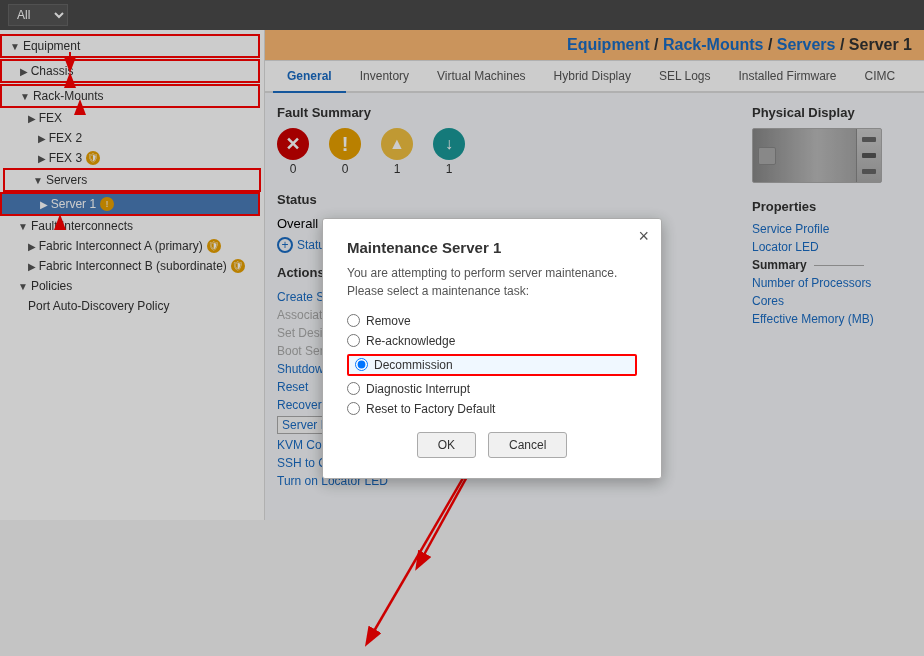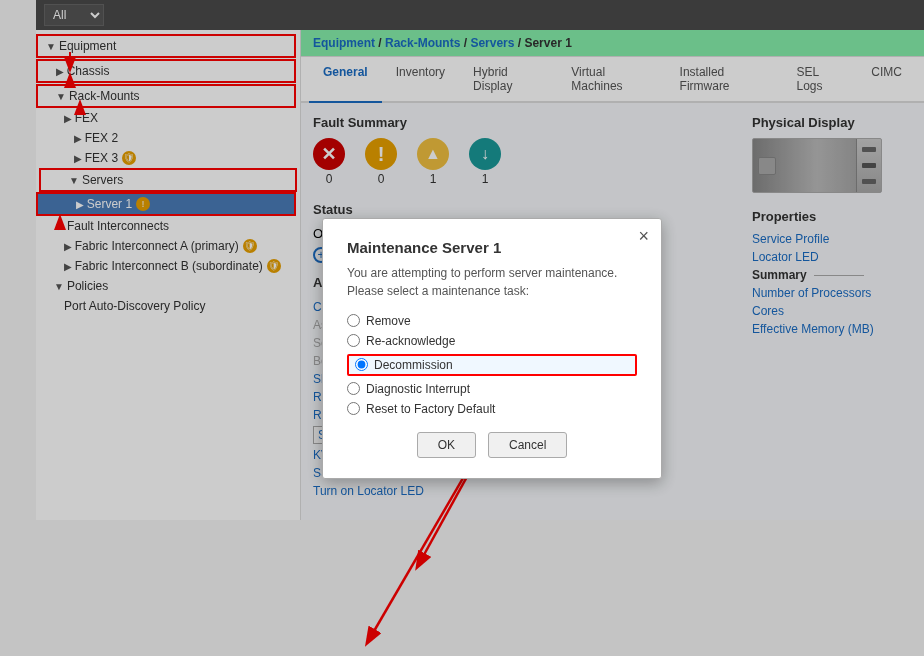--- a/index.html
+++ b/index.html
@@ -1,39 +1,39 @@
 <!DOCTYPE html>
 <html><head>
   <meta charset="utf-8">
   <style>
     * { box-sizing: border-box; margin: 0; padding: 0; }
     body { font-family: Arial, sans-serif; font-size: 12px; background: #f5f5f5; overflow: hidden; width: 924px; height: 656px; }
 
     
-    .app-container { display: flex; flex-direction: column; height: 520px; padding-left: 36px; }
+    .app-container { display: flex; flex-direction: column; height: 520px; }
     .top-bar { background: #4a4a4a; height: 30px; display: flex; align-items: center; padding: 0 8px; }
     .top-bar select { background: #555; color: #fff; border: 1px solid #666; padding: 2px 20px 2px 4px; font-size: 12px; }
     .main-layout { display: flex; flex: 1; overflow: hidden; }
 
     
     .sidebar { width: 265px; background: #fff; border-right: 1px solid #ddd; overflow-y: auto; padding: 4px 0; }
     .sidebar-item { display: flex; align-items: center; padding: 3px 0 3px 0; cursor: pointer; color: #333; font-size: 12px; white-space: nowrap; }
     .sidebar-item.selected { background: #4a7cb8; color: #fff; }
     .sidebar-item.selected * { color: #fff !important; }
     .indent-1 { padding-left: 8px; }
     .indent-2 { padding-left: 18px; }
     .indent-3 { padding-left: 28px; }
     .indent-4 { padding-left: 38px; }
     .toggle-arrow { margin-right: 3px; font-size: 10px; color: #555; }
     .sidebar-item.selected .toggle-arrow { color: #fff; }
     .badge { display: inline-block; background: #e8a000; border-radius: 50%; width: 14px; height: 14px; text-align: center; line-height: 14px; font-size: 9px; color: white; margin-left: 4px; }
 
     
     .content { flex: 1; overflow-y: auto; background: #f5f7fa; }
-    .breadcrumb { padding: 6px 12px; font-size: 12px; color: #1a6cc4; background: #86efac; border-bottom: 1px solid #ddd; }
+    .breadcrumb { padding: 6px 12px; font-size: 16px; color: #1a6cc4; background: #fdba74; border-bottom: 1px solid #ddd; text-align: right; }
     .breadcrumb span { color: #333; font-weight: bold; }
     .tab-bar { display: flex; background: #fff; border-bottom: 2px solid #ddd; padding: 0 8px; }
     .tab { padding: 8px 14px; cursor: pointer; color: #555; font-size: 12px; border-bottom: 2px solid transparent; margin-bottom: -2px; }
     .tab.active { color: #1a6cc4; border-bottom: 2px solid #1a6cc4; font-weight: bold; }
     .content-body { padding: 12px; }
 
     
     .section-title { font-size: 13px; font-weight: bold; color: #333; margin-bottom: 8px; }
     .fault-row { display: flex; align-items: center; gap: 20px; margin-bottom: 16px; }
     .fault-item { display: flex; flex-direction: column; align-items: center; gap: 2px; }
@@ -171,24 +171,24 @@
         <span style="color:#1a6cc4; cursor:pointer;">Rack-Mounts</span>
         <span> / </span>
         <span style="color:#1a6cc4; cursor:pointer;">Servers</span>
         <span> / </span>
         <span style="color:#333; font-weight:bold;">Server 1</span>
       </div>
 
       <div class="tab-bar">
         <div class="tab active">General</div>
         <div class="tab">Inventory</div>
+        <div class="tab">Virtual Machines</div>
         <div class="tab">Hybrid Display</div>
-        <div class="tab">Virtual Machines</div>
+        <div class="tab">SEL Logs</div>
         <div class="tab">Installed Firmware</div>
-        <div class="tab">SEL Logs</div>
         <div class="tab">CIMC</div>
       </div>
 
       <div class="content-body" style="position:relative;">
 
         <div style="display:flex; gap:16px;">
 
           <div style="flex:1;">
 
             <div class="status-section">

